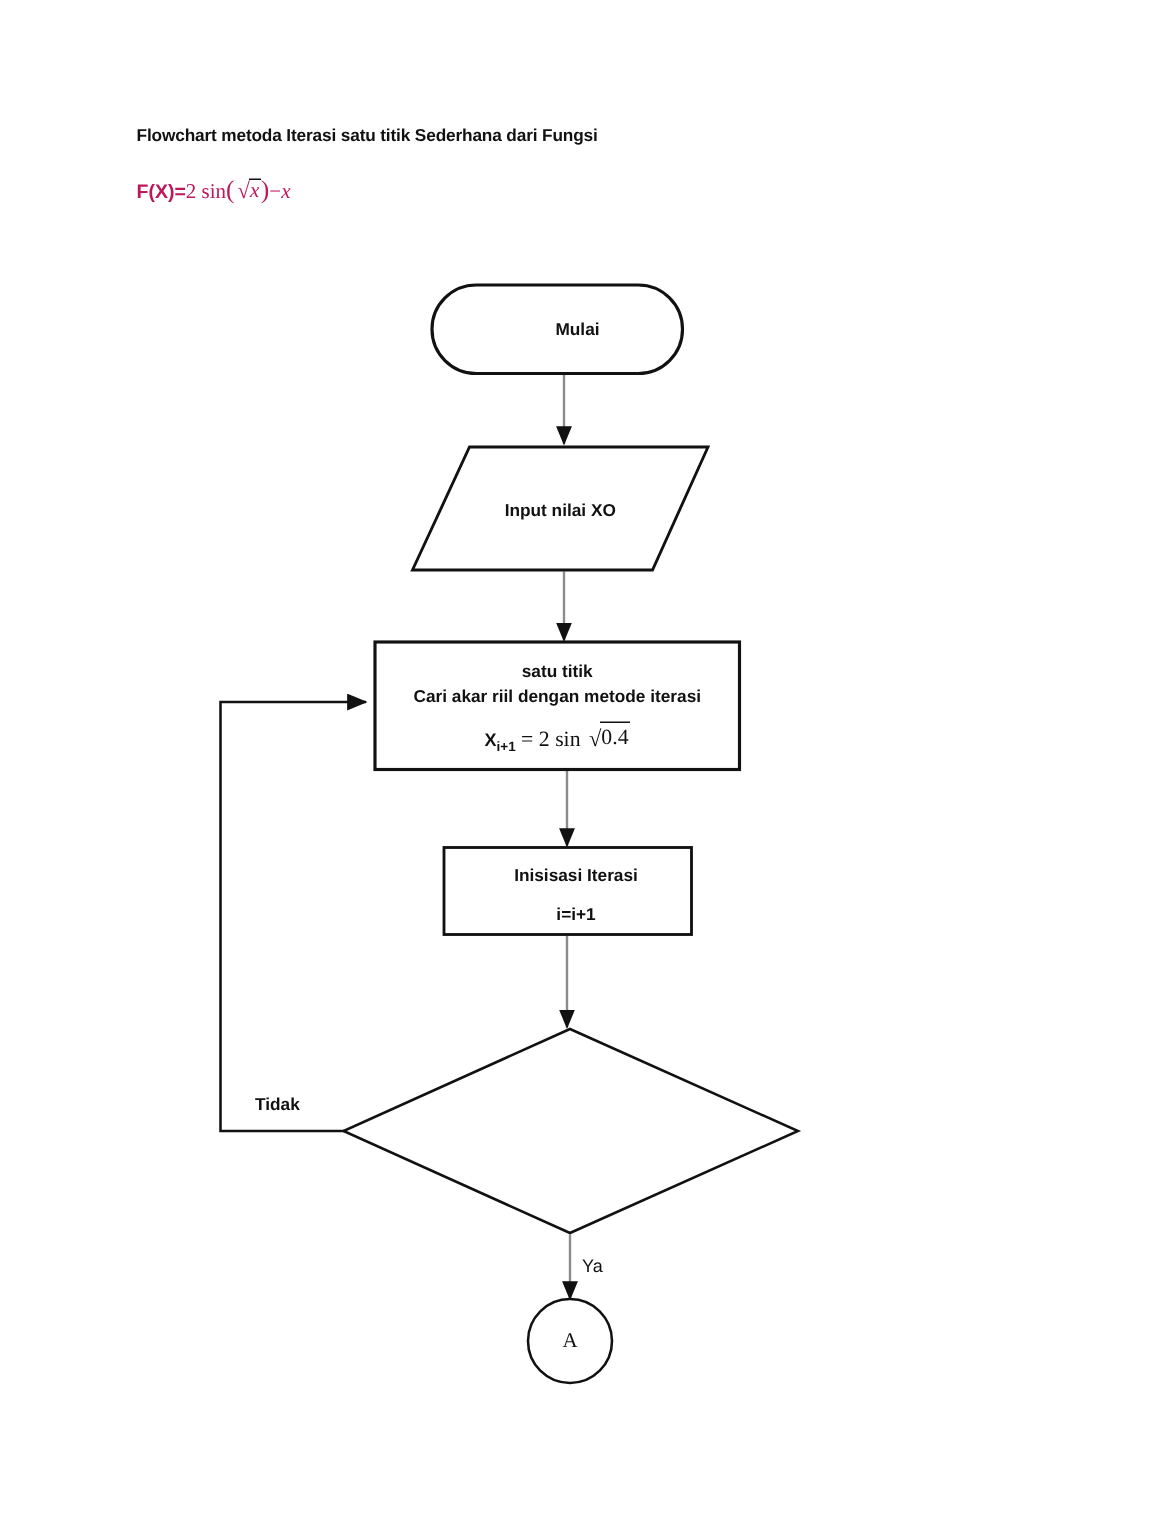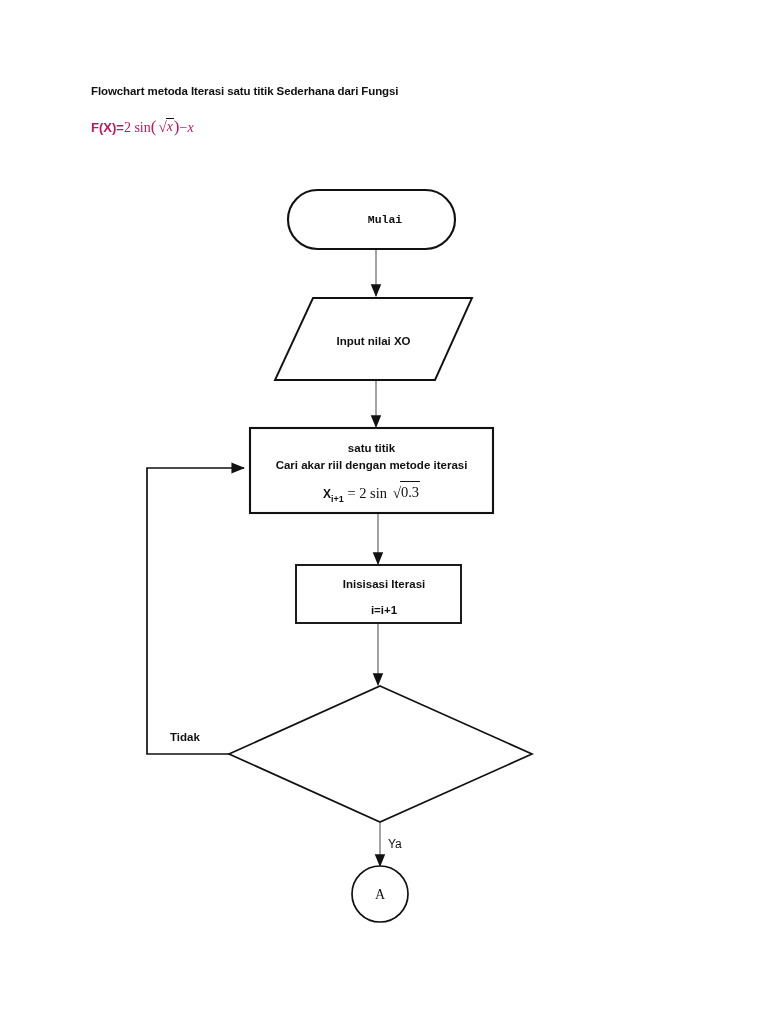--- a/index.html
+++ b/index.html
@@ -166,31 +166,31 @@
 
     <g>
       <polygon points="380,686 532,754 380,822 229,754" fill="#ffffff" stroke="#111111" stroke-width="1.7"></polygon>
     </g>
 
     <g>
       <circle cx="380" cy="894" r="28" fill="#ffffff" stroke="#111111" stroke-width="1.7"></circle>
     </g>
   </svg>
 
-  <div class="node-text" style="left:288px; top:212px; width:194px;font-family:Liberation Mono, monospace;">Mulai</div>
+  <div class="node-text" style="left:288px; top:212px; width:194px;">Mulai</div>
 
   <div class="node-text" style="left:275px; top:333px; width:197px;">Input nilai XO</div>
 
   <div class="node-text" style="left:252px; top:440px; width:239px;">
     <div>satu titik</div>
     <div>Cari akar riil dengan metode iterasi</div>
     <div class="mono-formula" style="margin-top:9px;">
       <span style="font-family:'Liberation Sans',sans-serif;font-weight:700;font-size:12px;">X</span><sub>i+1</sub>
       <span>= 2 sin</span>
-      <span class="sqrt-wrap"><span class="sqrt-sym">√</span><span class="sqrt-bar">0.3</span></span>
+      <span class="sqrt-wrap"><span class="sqrt-sym">√</span><span class="sqrt-bar">0.4</span></span>
     </div>
   </div>
 
   <div class="node-text" style="left:296px; top:576px; width:176px;">
     <div>Inisisasi Iterasi</div>
     <div style="margin-top:9px;">i=i+1</div>
   </div>
 
   <div class="node-text" style="left:260px; top:732px; width:240px;">
   </div>

